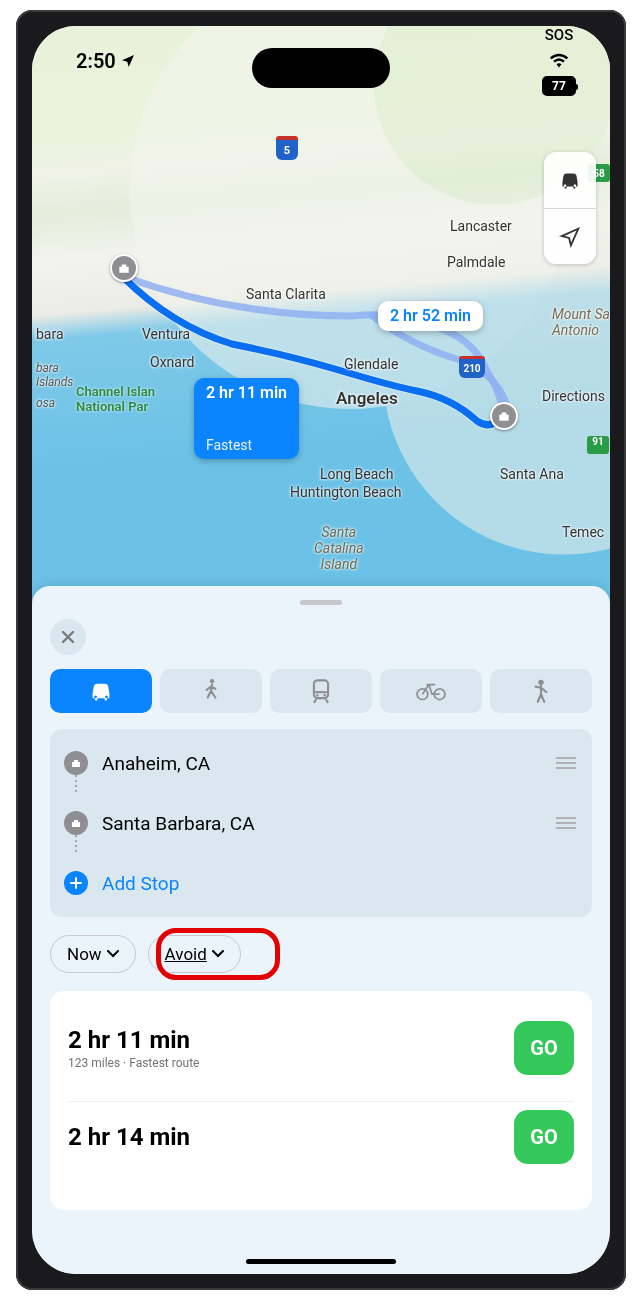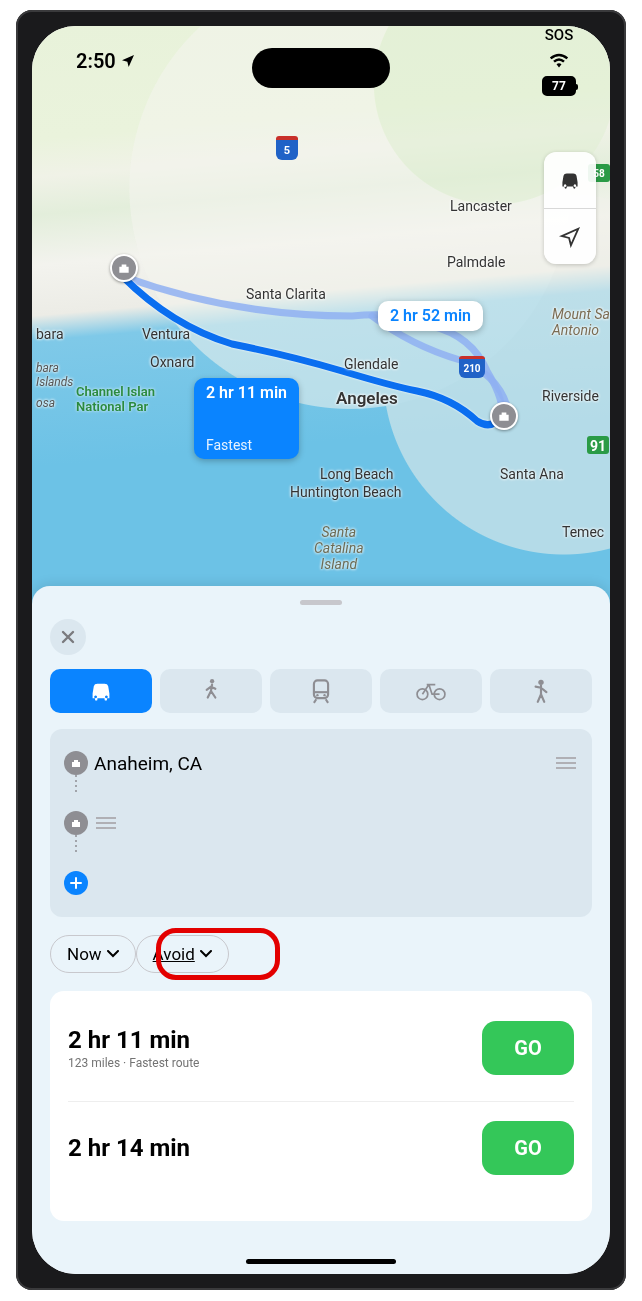--- a/index.html
+++ b/index.html
@@ -182,35 +182,35 @@
     background:#dbe7ef; color:#8e8e93;
   }
   .mode-btn.selected { background:#0a84ff; color:#fff; }
   .stops-card {
     background:#dbe7ef;
     border-radius:12px;
     padding:4px 14px;
     margin-bottom:18px;
   }
   .stop-row {
-    display:flex; align-items:center; gap:6px;
+    display:flex; align-items:center; gap:14px;
     height:60px;
   }
   .stop-icon {
     width:24px; height:24px; border-radius:50%;
     display:flex; align-items:center; justify-content:center;
     flex-shrink:0;
   }
   .stop-icon.gray { background:#8e8e93; color:#fff; }
   .stop-icon.blue { background:#0a84ff; color:#fff; font-size:20px; font-weight:300; }
   .stop-label { flex:1; font-size:19px; color:#000; }
   .stop-label.blue { color:#0a84ff; }
   .drag-handle { color:#b0b0b5; }
   .options-row {
-    display:flex; margin-bottom:18px;
+    display:flex; gap:12px; margin-bottom:18px;
   }
   .pill {
     display:flex; align-items:center; gap:5px;
     height:38px; padding:0 16px;
     border:1px solid #c8c8cd; border-radius:20px;
     background:transparent; font-size:17px; color:#000;
   }
   .pill .chev { font-size:13px; }
   .highlight-ring {
     position:absolute;
@@ -220,25 +220,25 @@
   }
   .route-card {
     background:#fff;
     border-radius:14px;
     padding:20px 18px;
   }
   .route-item {
     display:flex; align-items:center; justify-content:space-between;
     padding:10px 0 26px 0;
   }
-  .route-item + .route-item { border-top:1px solid #eee; padding-top:19px; }
+  .route-item + .route-item { border-top:1px solid #eee; padding-top:8px; }
   .route-info .time { font-size:24px; font-weight:700; color:#000; }
   .route-info .detail { font-size:12px; color:#737373; margin-top:2px; }
   .go-btn {
-    width:92px; height:54px; border-radius:14px;
+    width:60px; height:54px; border-radius:14px;
     background:#34c759; color:#fff;
     font-size:20px; font-weight:700;
     display:flex; align-items:center; justify-content:center;
   }
   .home-indicator {
     position:absolute; bottom:10px; left:50%;
     transform:translateX(-50%);
     width:150px; height:5px; background:#000;
     border-radius:3px; z-index:60;
   }
@@ -299,38 +299,38 @@
         <span>2 hr 11 min</span>
         <span class="sub">Fastest</span>
       </div>
 
       <div style="position:absolute;top:110px;left:244px;width:22px;height:24px;background:#2062c7;border-radius:3px 3px 6px 6px;color:#fff;font-size:11px;font-weight:700;display:flex;align-items:center;justify-content:center;border-top:4px solid #c8302a">
           <span>5</span>
         </div>
       <div style="position:absolute;top:330px;left:427px;width:26px;height:22px;background:#2062c7;border-radius:3px 3px 6px 6px;color:#fff;font-size:10px;font-weight:700;display:flex;align-items:center;justify-content:center;border-top:3px solid #c8302a">
           <span>210</span>
         </div>
-      <div style="position:absolute;top:410px;left:555px;width:22px;height:18px;background:#2a9b46;border-radius:3px;color:#fff;font-size:14px;font-weight:700;display:flex;align-items:flex-end;justify-content:center">
+      <div style="position:absolute;top:410px;left:555px;width:22px;height:18px;background:#2a9b46;border-radius:3px;color:#fff;font-size:10px;font-weight:700;display:flex;align-items:flex-start;justify-content:center">
           <span>91</span>
         </div>
       <div style="position:absolute;top:138px;left:556px;width:22px;height:18px;background:#2a9b46;border-radius:3px;color:#fff;font-size:10px;font-weight:700;display:flex;align-items:center;justify-content:center">
           <span>58</span>
         </div>
 
-      <span class="city-label" style="top:172px;left:418px">Lancaster</span>
+      <span class="city-label" style="top:192px;left:418px">Lancaster</span>
       <span class="city-label" style="top:228px;left:415px">Palmdale</span>
       <span class="city-label" style="top:260px;left:214px">Santa Clarita</span>
       <span class="city-label" style="top:300px;left:110px">Ventura</span>
       <span class="city-label" style="top:328px;left:118px">Oxnard</span>
       <span class="city-label" style="top:330px;left:312px">Glendale</span>
       <span class="city-label" style="top:362px;left:304px;font-size:17px;font-weight:600">Angeles</span>
       <span class="city-label" style="top:440px;left:288px">Long Beach</span>
       <span class="city-label" style="top:458px;left:258px">Huntington Beach</span>
       <span class="city-label" style="top:440px;left:468px">Santa Ana</span>
-      <span class="city-label" style="top:362px;left:510px">Riverside</span>
+      <span class="city-label" style="top:362px;left:510px">Directions</span>
       <span class="city-label" style="top:498px;left:530px">Temec</span>
       <span class="city-label" style="top:280px;left:520px;color:#7a6b52;font-style:italic;white-space:pre">Mount Sa
 Antonio</span>
       <span class="city-label" style="top:300px;left:4px">bara</span>
       <span class="city-label" style="top:370px;left:4px;font-style:italic;white-space:pre;font-size:12px;color:#555">osa</span>
       <span class="city-label" style="top:335px;left:4px;font-style:italic;white-space:pre;font-size:12px;color:#555">bara
 Islands</span>
       <span class="city-label" style="top:498px;left:282px;font-style:italic;text-align:center;white-space:pre;color:#6b6b55">Santa
 Catalina
 Island</span>
@@ -418,40 +418,42 @@
           <span style="width:2px;height:2px;background:#8e8e93;border-radius:50%"></span>
           <span style="width:2px;height:2px;background:#8e8e93;border-radius:50%"></span>
           <span style="width:2px;height:2px;background:#8e8e93;border-radius:50%"></span>
         </div>
         <div class="stop-row">
           <div class="stop-icon gray">
             <svg width="12" height="12" viewBox="0 0 24 24">
                 <path fill="#fff" d="M4 20 V10 H8 V6 H16 V10 H20 V20 Z"></path>
               </svg>
           </div>
+          <div class="stop-label">Santa Barbara, CA</div>
           <div class="drag-handle">
             <svg width="24" height="14" viewBox="0 0 24 14">
                 <line x1="2" y1="2" x2="22" y2="2" stroke="#b0b0b5" stroke-width="2"></line>
                 <line x1="2" y1="7" x2="22" y2="7" stroke="#b0b0b5" stroke-width="2"></line>
                 <line x1="2" y1="12" x2="22" y2="12" stroke="#b0b0b5" stroke-width="2"></line>
               </svg>
           </div>
         </div>
         <div style="position:absolute;left:25px;top:106px;display:flex;flex-direction:column;gap:3px">
           <span style="width:2px;height:2px;background:#8e8e93;border-radius:50%"></span>
           <span style="width:2px;height:2px;background:#8e8e93;border-radius:50%"></span>
           <span style="width:2px;height:2px;background:#8e8e93;border-radius:50%"></span>
           <span style="width:2px;height:2px;background:#8e8e93;border-radius:50%"></span>
         </div>
         <div class="stop-row">
           <div class="stop-icon blue">
             <svg width="14" height="14" viewBox="0 0 14 14">
                 <path stroke="#fff" stroke-width="2" stroke-linecap="round" d="M7 2 V12 M2 7 H12"></path>
               </svg>
           </div>
+          <div class="stop-label blue">Add Stop</div>
         </div>
       </div>
 
       <div class="options-row" style="position:relative;">
         <div class="pill">
           <span>Now</span>
           <span class="chev">
             <svg width="12" height="8" viewBox="0 0 12 8">
                 <path d="M1 1 L6 6 L11 1" fill="none" stroke="#000" stroke-width="2" stroke-linecap="round"></path>
               </svg>

